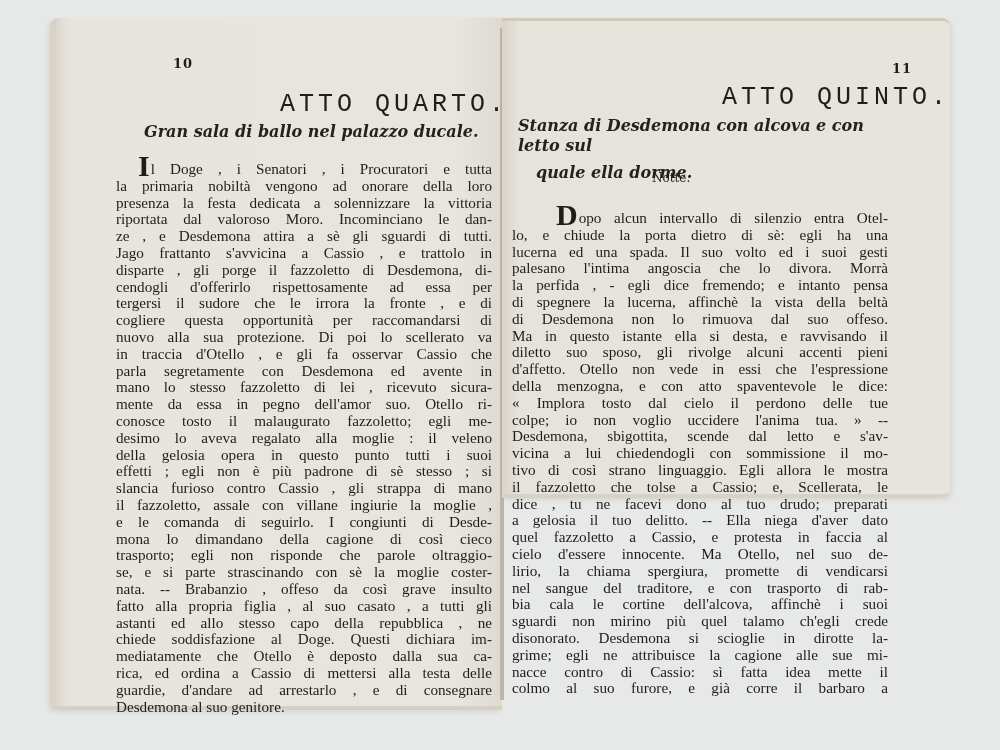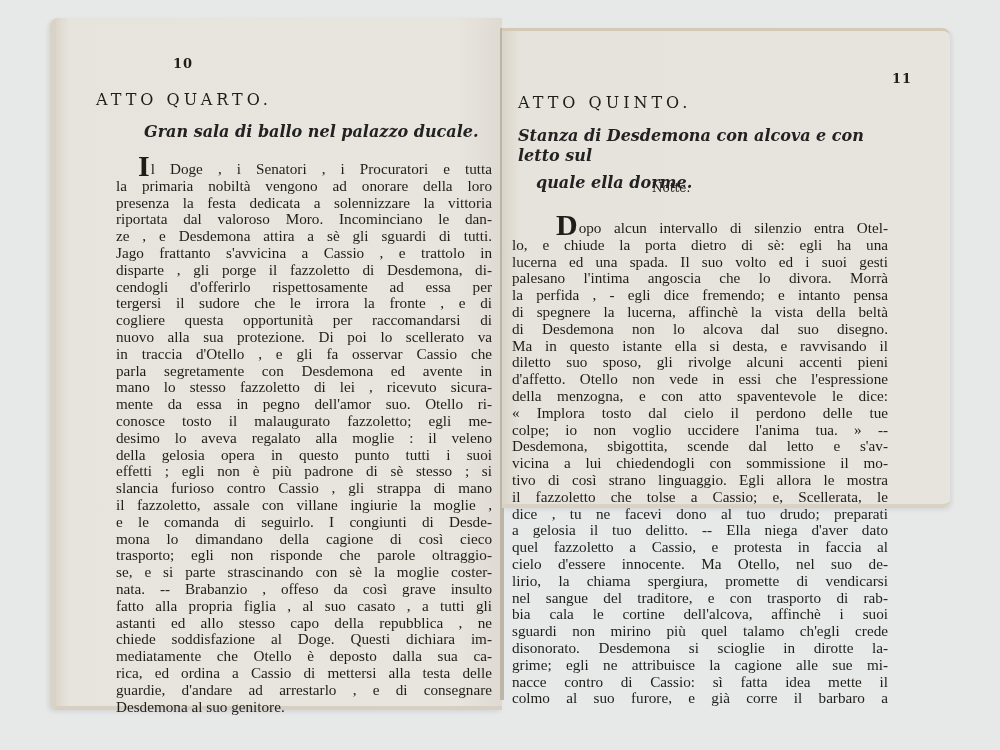--- a/index.html
+++ b/index.html
@@ -22,40 +22,41 @@
       left: 0; width: 452px;
       top: 4px; height: 692px;
       border-radius: 8px 0 0 6px;
       border-left: 6px solid #d9d3c7;
       border-bottom: 4px solid #d6cfc2;
       box-shadow: -2px 2px 4px rgba(0,0,0,0.08);
       background: linear-gradient(90deg, #dcd7cc 0%, #e7e4dd 3%, #e8e5de 90%, #dedad2 100%);
     }
     .page.right {
       left: 452px; width: 448px;
-      top: 14px; height: 480px;
+      top: 4px; height: 480px;
       border-radius: 0 8px 8px 0;
       border-top: 3px solid #d3c9b6;
       border-bottom: 4px solid #d8d1c4;
       box-shadow: 2px 2px 4px rgba(0,0,0,0.08);
       background: linear-gradient(90deg, #d9d4ca 0%, #e6e3dc 4%, #e7e4dd 100%);
     }
     .gutter {
       position: absolute; left: 450px; top: 14px; width: 4px; height: 672px;
       background: #bdb6a8;
     }
     .pgnum {
       position: absolute; top: 48px;
       font-weight: bold; font-size: 13px; letter-spacing: 1px;
     }
     .page.left .pgnum { left: 72px; top: 38px; margin-left: 45px; }
     .page.right .pgnum { right: 38px; top: 40px; }
     .act-title {
-      position: absolute; font-size: 16px; letter-spacing: 4px;
-      text-align: left;
+      position: absolute; font-size: 25px; letter-spacing: 4px;
+      text-align: right;
+      font-family: Liberation Mono, monospace;
     }
     .page.left .act-title { left: 0; width: 452px; top: 72px; padding-left: 40px; box-sizing: border-box; }
     .page.right .act-title { left: 0; width: 448px; top: 62px; padding-left: 16px; box-sizing: border-box; }
     .scene {
       position: absolute; font-style: italic; font-weight: bold;
       font-size: 16px; line-height: 20px; color: #222;
       font-family: "DejaVu Serif", serif;
     }
     .page.left .scene { left: 88px; top: 104px; }
     .page.right .scene { left: 16px; top: 95px; width: 380px; }
@@ -134,21 +135,21 @@
       <span class="l2">quale ella dorme.</span>
     </div>
     <div class="time">Notte.</div>
     <div class="body-text">
       <span class="line first"><span class="dropcap">D</span><span>opo alcun intervallo di silenzio entra Otel-</span></span>
       <span class="line">lo, e chiude la porta dietro di sè: egli ha una</span>
       <span class="line">lucerna ed una spada. Il suo volto ed i suoi gesti</span>
       <span class="line">palesano l'intima angoscia che lo divora. Morrà</span>
       <span class="line">la perfida , - egli dice fremendo; e intanto pensa</span>
       <span class="line">di spegnere la lucerna, affinchè la vista della beltà</span>
-      <span class="line">di Desdemona non lo alcova dal suo disegno.</span>
+      <span class="line">di Desdemona non lo rimuova dal suo offeso.</span>
       <span class="line">Ma in questo istante ella si desta, e ravvisando il</span>
       <span class="line">diletto suo sposo, gli rivolge alcuni accenti pieni</span>
       <span class="line">d'affetto. Otello non vede in essi che l'espressione</span>
       <span class="line">della menzogna, e con atto spaventevole le dice:</span>
       <span class="line">« Implora tosto dal cielo il perdono delle tue</span>
       <span class="line">colpe; io non voglio uccidere l'anima tua. » --</span>
       <span class="line">Desdemona, sbigottita, scende dal letto e s'av-</span>
       <span class="line">vicina a lui chiedendogli con sommissione il mo-</span>
       <span class="line">tivo di così strano linguaggio. Egli allora le mostra</span>
       <span class="line">il fazzoletto che tolse a Cassio; e, Scellerata, le</span>

